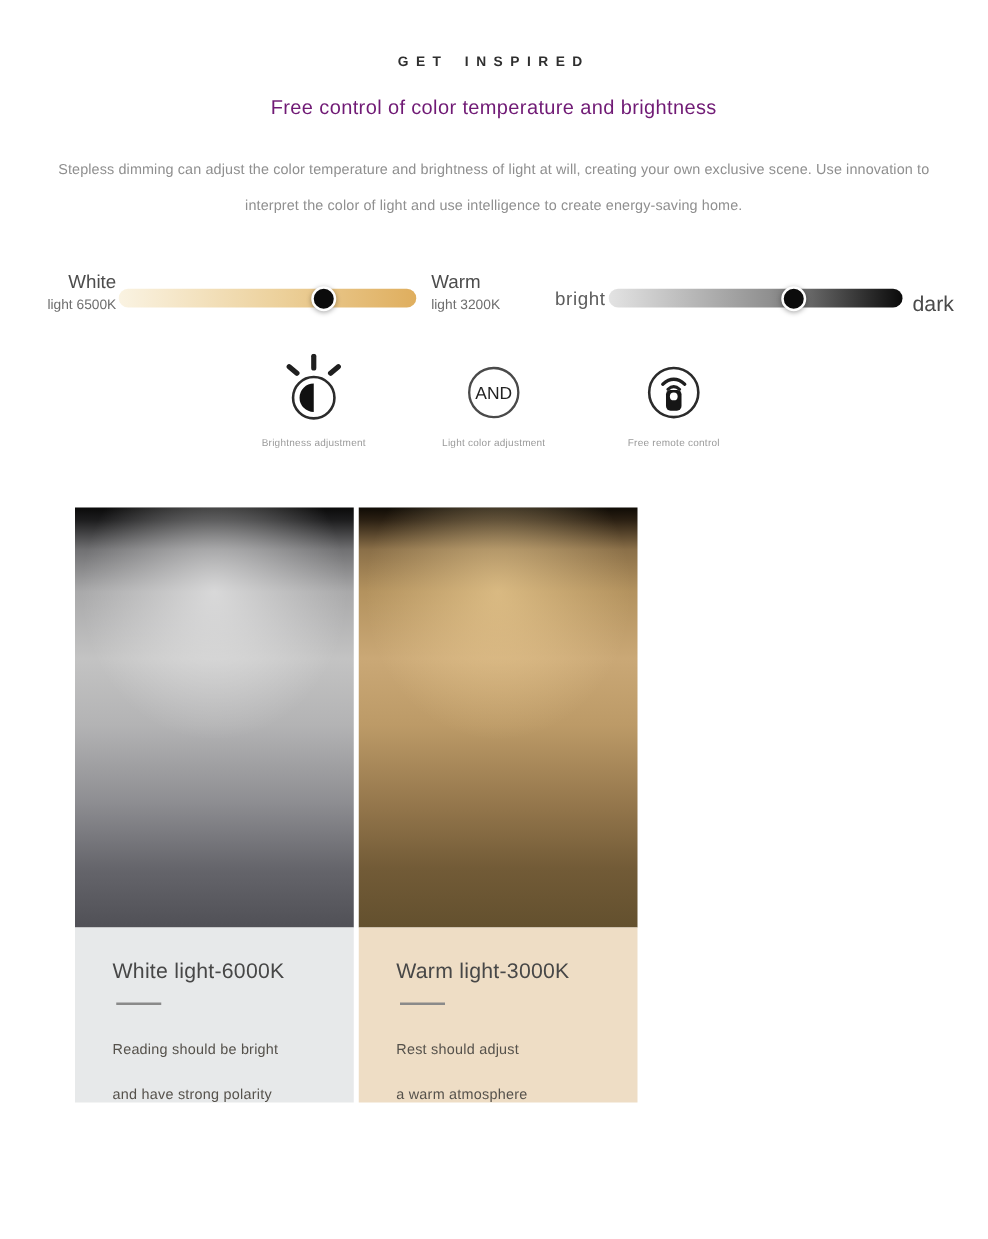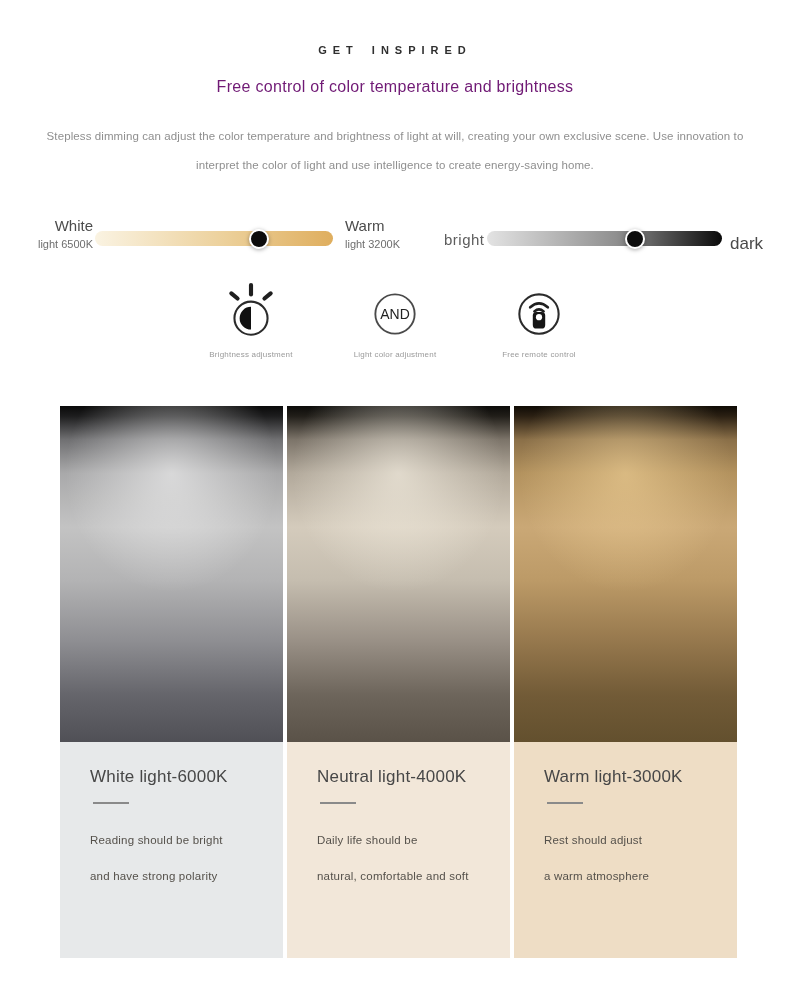--- a/index.html
+++ b/index.html
@@ -73,21 +73,21 @@
   .img-neutral {
     background:
       radial-gradient(ellipse 70% 52% at 50% 20%, rgba(255,249,236,0.6), rgba(255,249,236,0) 68%),
       linear-gradient(180deg,#0c0b09 0%,#211e19 3%,#7c7469 10%,#b2a99b 20%,#d4cbbc 36%,#c5bdaf 52%,#999086 70%,#6d655b 86%,#5a5248 100%);
   }
   .img-warm {
     background:
       radial-gradient(ellipse 70% 52% at 50% 20%, rgba(255,224,165,0.5), rgba(255,224,165,0) 68%),
       linear-gradient(180deg,#0f0b05 0%,#2b2013 3%,#8a6f48 10%,#b3925e 20%,#caa876 36%,#bc9a67 52%,#96784d 70%,#725b37 86%,#63502e 100%);
   }
-  .card-panel { height:216px; padding:25px 24px 0 30px; }
+  .card-panel { height:140px; padding:25px 24px 0 30px; }
   .card-title { font-size:17px; color:#474747; font-weight:400; letter-spacing:0.2px; }
   .card-divider { width:36px; border:none; border-top:2px solid #8a8a8a; margin:15px 0 0 3px; }
   .card-line1 { font-size:11.5px; color:#55514b; margin-top:30px; letter-spacing:0.2px; }
   .card-line2 { font-size:11.5px; color:#55514b; margin-top:24px; letter-spacing:0.2px; }
 </style>
 </head>
 <body>
 
 <div class="page">
 
@@ -167,29 +167,20 @@
     <div class="card">
       <div class="card-img img-white"></div>
       <div class="card-panel" style="background-color: rgb(231, 233, 234);">
         <div class="card-title">White light-6000K</div>
         <hr class="card-divider">
         <div class="card-line1">Reading should be bright</div>
         <div class="card-line2">and have strong polarity</div>
       </div>
     </div>
 
-    <div class="card">
-      <div class="card-img img-neutral"></div>
-      <div class="card-panel" style="background-color: rgb(242, 231, 217);">
-        <div class="card-title">Neutral light-4000K</div>
-        <hr class="card-divider">
-        <div class="card-line1">Daily life should be</div>
-        <div class="card-line2">natural, comfortable and soft</div>
-      </div>
-    </div>
 
     <div class="card">
       <div class="card-img img-warm"></div>
       <div class="card-panel" style="background-color: rgb(238, 221, 197);">
         <div class="card-title">Warm light-3000K</div>
         <hr class="card-divider">
         <div class="card-line1">Rest should adjust</div>
         <div class="card-line2">a warm atmosphere</div>
       </div>
     </div>

